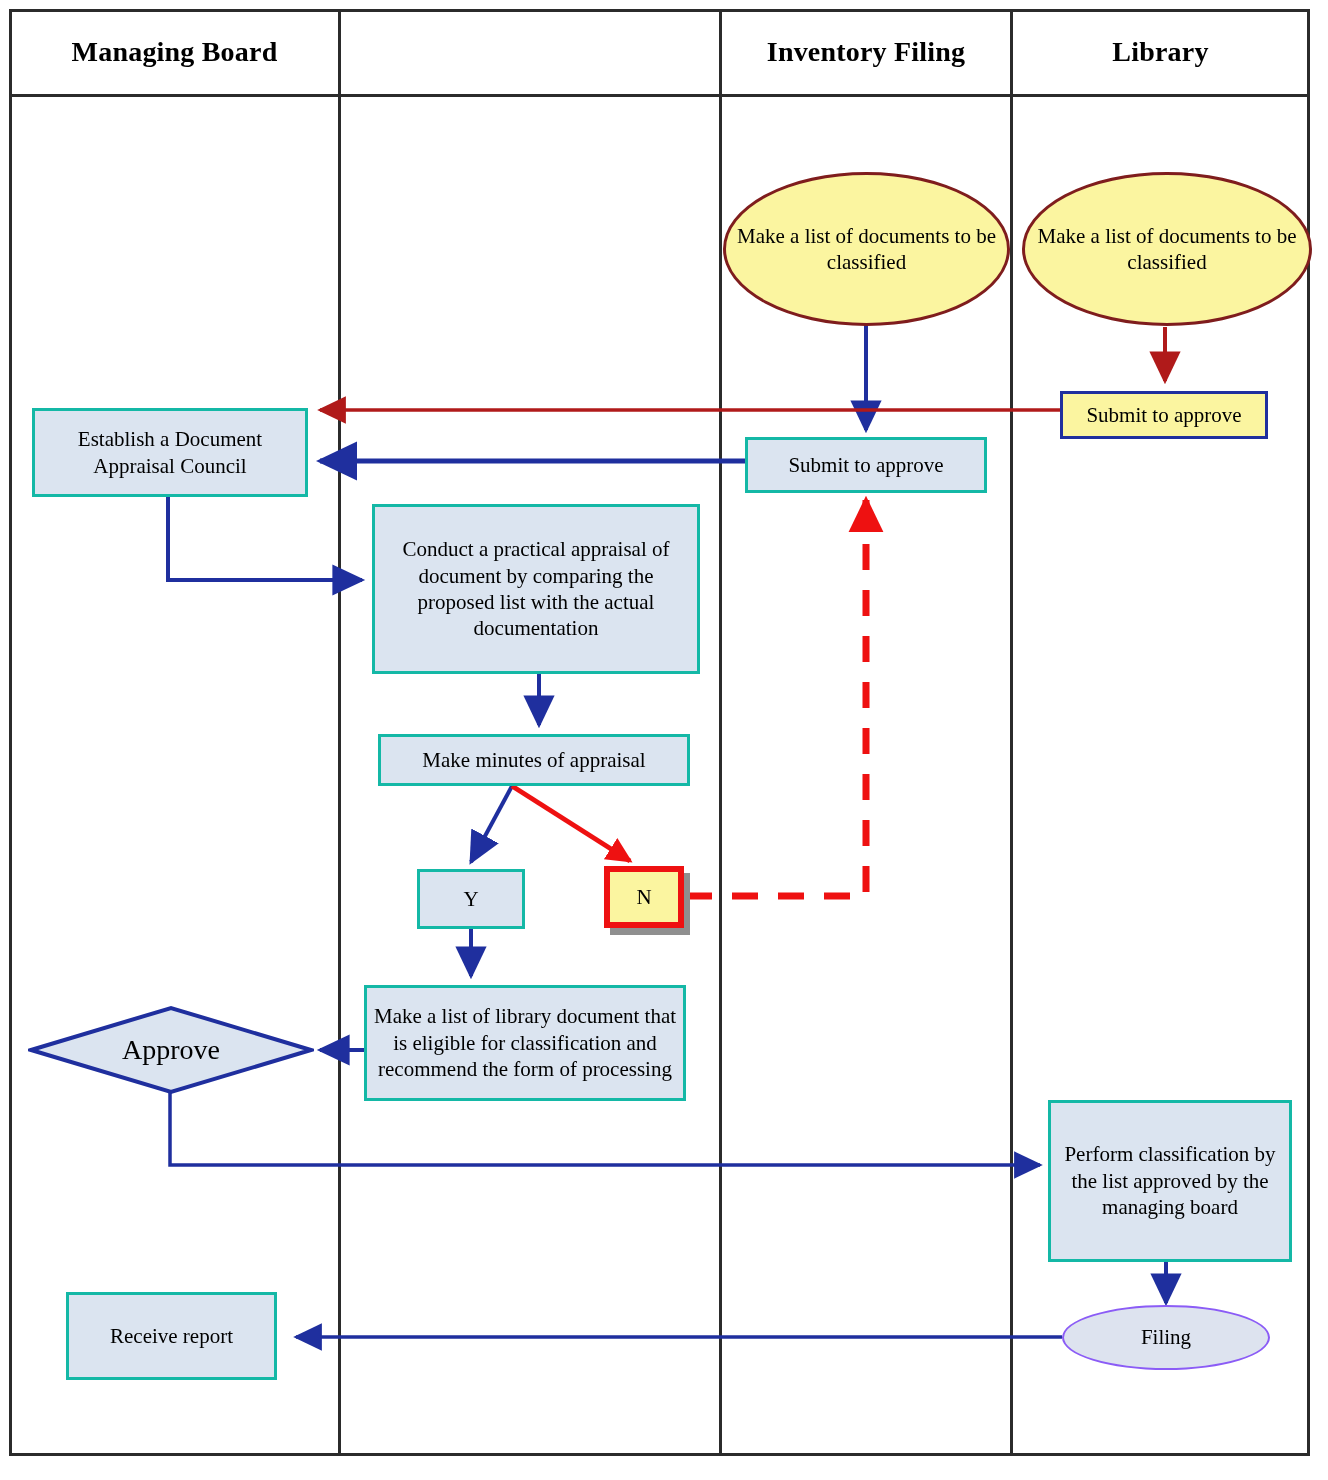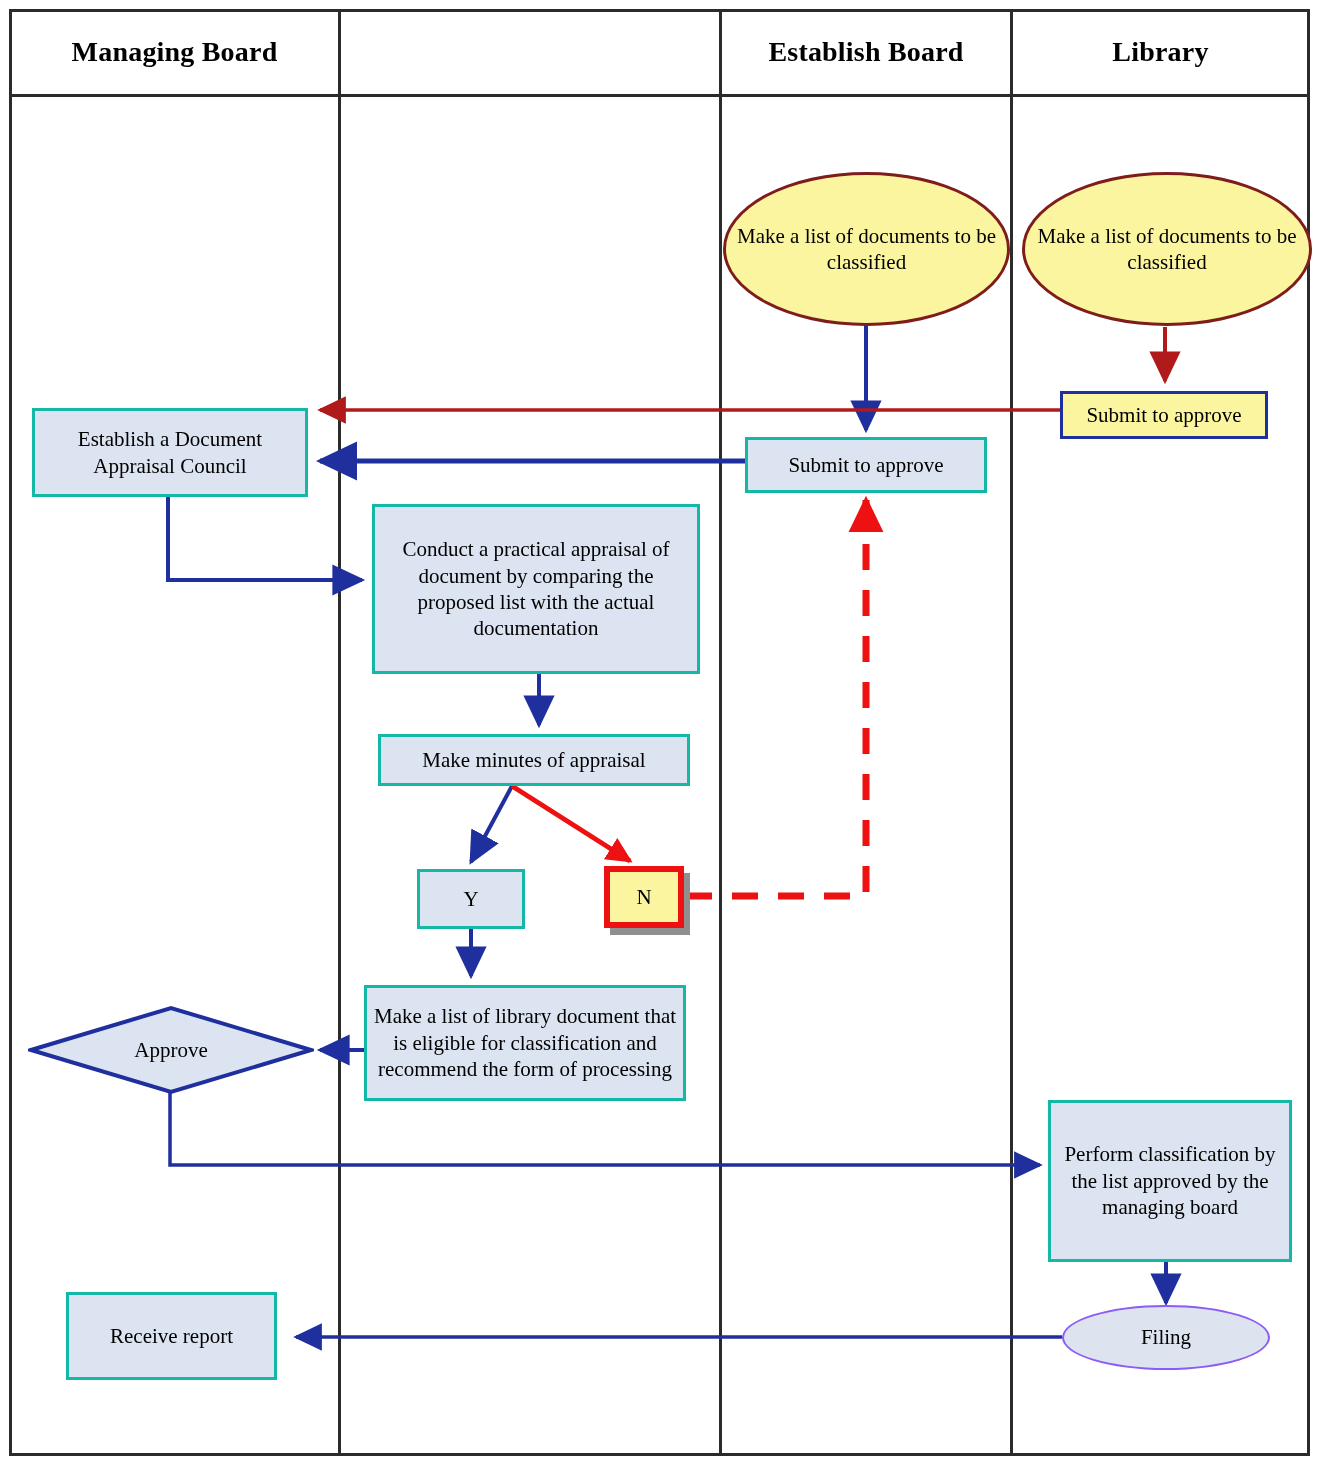--- a/index.html
+++ b/index.html
@@ -95,21 +95,21 @@
   .diamond-wrap {
     position: absolute;
   }
   .diamond-wrap svg { display: block; }
   .diamond-label {
     position: absolute;
     display: flex;
     align-items: center;
     justify-content: center;
     text-align: center;
-    font-size: 21px;
+    font-size: 28px;
     color: #000;
   }
   
   .conn {
     position: absolute;
     left: 0;
     top: 0;
     width: 1328px;
     height: 1480px;
     pointer-events: none;
@@ -120,21 +120,21 @@
 
 <div id="canvas">
 
   <div class="frame"></div>
   <div class="hdr-rule"></div>
   <div class="vrule" style="left:338px;"></div>
   <div class="vrule" style="left:719px;"></div>
   <div class="vrule" style="left:1010px;"></div>
 
   <div class="lane-title" style="left:11px;  width:327px;">Managing Board</div>
-  <div class="lane-title" style="left:722px; width:288px;">Establish Board</div>
+  <div class="lane-title" style="left:722px; width:288px;">Inventory Filing</div>
   <div class="lane-title" style="left:1013px;width:295px;">Library</div>
 
   <svg class="conn" viewBox="0 0 1328 1480" xmlns="http://www.w3.org/2000/svg">
     <defs>
       <marker id="ah-blue" markerWidth="9" markerHeight="9" refX="7.4" refY="4.5" orient="auto" markerUnits="strokeWidth">
         <path d="M0,0.6 L8.2,4.5 L0,8.4 z" fill="#1f2f9e"></path>
       </marker>
       <marker id="ah-red" markerWidth="9" markerHeight="9" refX="7.4" refY="4.5" orient="auto" markerUnits="strokeWidth">
         <path d="M0,0.6 L8.2,4.5 L0,8.4 z" fill="#b01a1a"></path>
       </marker>

